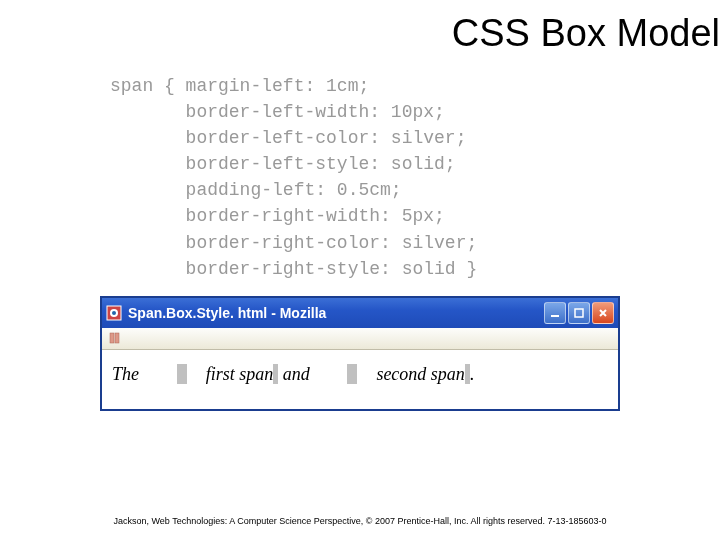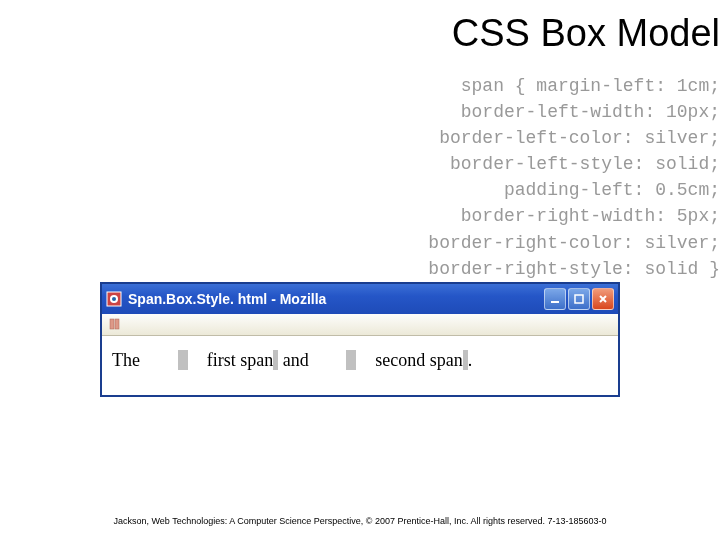--- a/index.html
+++ b/index.html
@@ -19,22 +19,21 @@
     margin-bottom: 18px;
     color: #000;
   }
   .code-block {
     font-family: "Courier New", monospace;
     font-size: 18px;
     color: #999;
     line-height: 1.45;
     white-space: pre;
     margin-left: 110px;
-    margin-bottom: 0;
-    text-align: right;
+    margin-bottom: 14px;
   }
   .browser-window {
     margin: 0 100px 0 100px;
     border: 2px solid #1a3d8f;
     background: #6d28d9;
   }
   .titlebar {
     height: 30px;
     background: linear-gradient(to bottom, #3b6fd6 0%, #2556c7 40%, #1e4bb8 100%);
     display: flex;
@@ -89,20 +88,21 @@
     height: 14px;
   }
   .content-area {
     background: #fff;
     padding: 14px 10px 24px 10px;
     font-family: "Times New Roman", serif;
     font-size: 18px;
     color: #000;
     white-space: nowrap;
     overflow: hidden;
+    font-style: italic;
   }
   .styled-span {
     margin-left: 1cm;
     border-left: 10px solid silver;
     border-right: 5px solid silver;
     padding-left: 0.5cm;
   }
   .footer {
     position: absolute;
     bottom: 14px;

